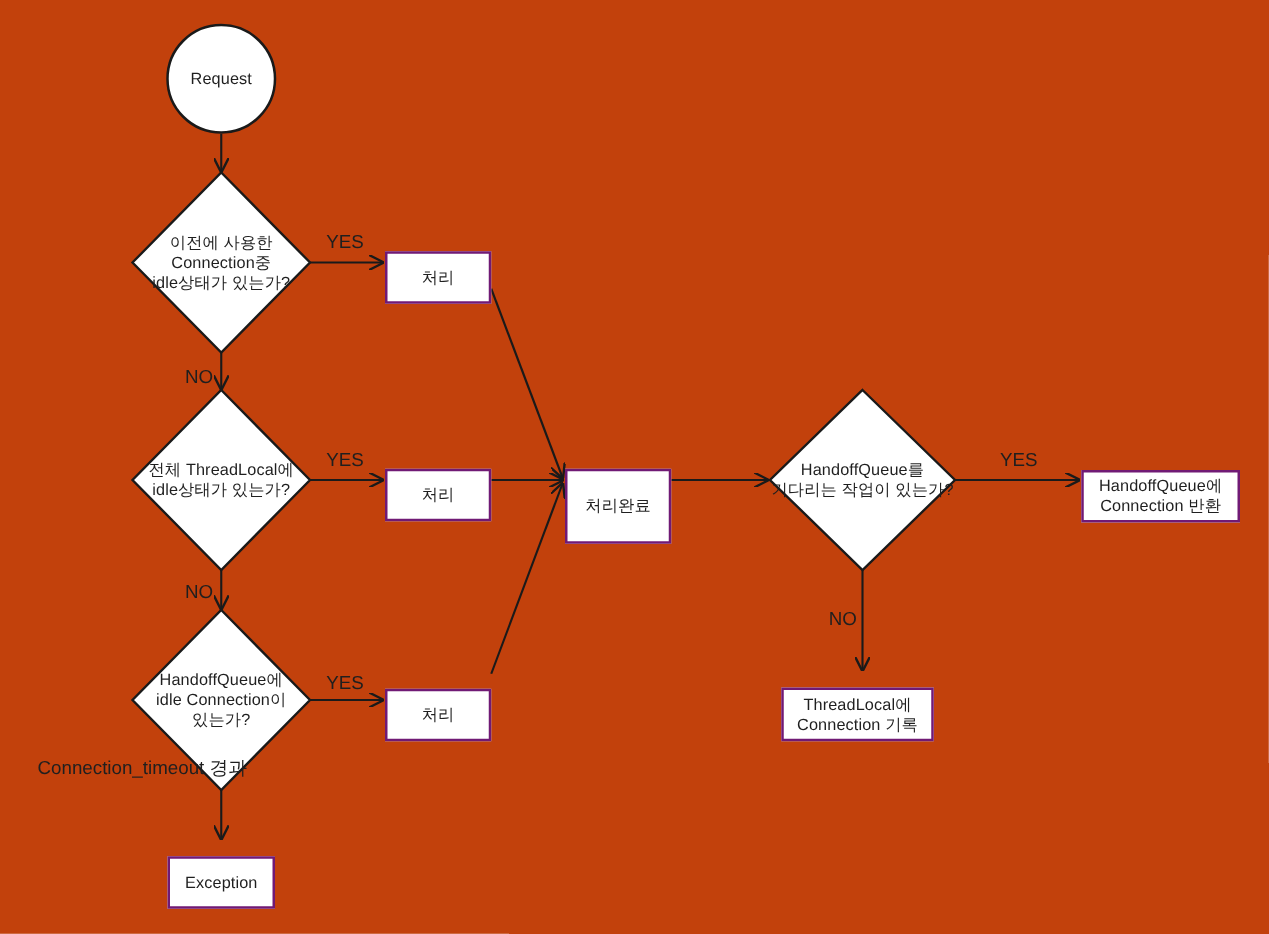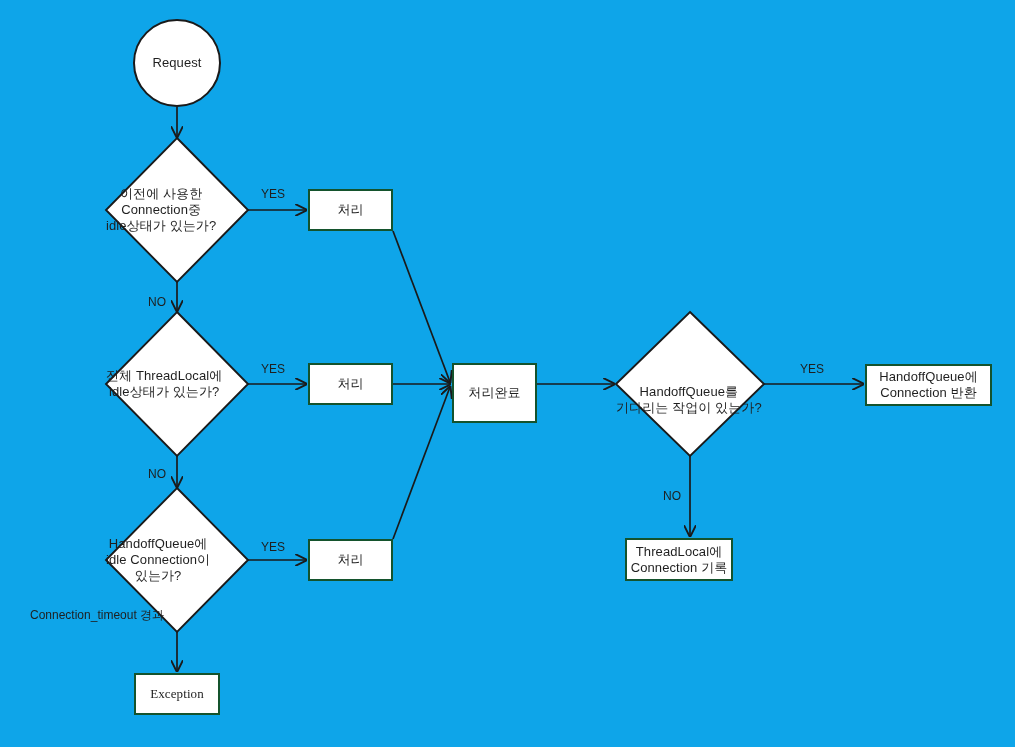--- a/index.html
+++ b/index.html
@@ -10,41 +10,42 @@
   body {
     width: 1015px;
     height: 747px;
     overflow: hidden;
     font-family: "Liberation Sans", "DejaVu Sans", sans-serif;
   }
   #canvas {
     position: relative;
     width: 1015px;
     height: 747px;
-    background: #0ea5e9;
+    background: #c2410c;
   }
   svg#wires {
     position: absolute;
     left: 0;
     top: 0;
     width: 1015px;
     height: 747px;
     pointer-events: none;
   }
   .node {
     position: absolute;
     box-sizing: border-box;
     display: flex;
     align-items: center;
     justify-content: center;
     text-align: center;
   }
   .node-box {
     background: #ffffff;
-    border: 2px solid #14532d;
+    border: 2px solid #701a75;
+    margin-top: 12px;
   }
   .node-circle {
     background: #ffffff;
     border: 2px solid #1a1a1a;
     border-radius: 50%;
   }
   .node-label {
     font-size: 13px;
     line-height: 16px;
     color: #1f1f1f;
@@ -55,25 +56,26 @@
     position: absolute;
   }
   .diamond-text {
     position: absolute;
     left: 0;
     top: 0;
     width: 100%;
     height: 100%;
     display: flex;
     align-items: center;
+    justify-content: center;
     text-align: center;
   }
   .edge-label {
     position: absolute;
-    font-size: 12px;
+    font-size: 15px;
     line-height: 14px;
     color: #1f1f1f;
     white-space: nowrap;
   }
 </style>
 </head>
 <body>
 
 <div id="canvas">
 
@@ -140,21 +142,21 @@
   </div>
 
   <div class="diamond-wrap" style="left:106px; top:488px; width:142px; height:144px;">
     <div class="diamond-text">
       <span class="node-label">HandoffQueue에
 idle Connection이
 있는가?</span>
     </div>
   </div>
 
-  <div class="diamond-wrap" style="left:616px; top:328px; width:148px; height:144px;text-decoration:underline;">
+  <div class="diamond-wrap" style="left:616px; top:312px; width:148px; height:144px;text-decoration:underline;">
     <div class="diamond-text">
       <span class="node-label">HandoffQueue를
 기다리는 작업이 있는가?</span>
     </div>
   </div>
 
   <div class="node node-box" style="left:308px; top:189px; width:85px; height:42px;">
     <span class="node-label">처리</span>
   </div>
 
@@ -163,30 +165,30 @@
   </div>
 
   <div class="node node-box" style="left:308px; top:539px; width:85px; height:42px;">
     <span class="node-label">처리</span>
   </div>
 
   <div class="node node-box" style="left:452px; top:363px; width:85px; height:60px;">
     <span class="node-label">처리완료</span>
   </div>
 
-  <div class="node node-box" style="left:134px; top:673px; width:86px; height:42px;font-family:Liberation Serif, serif;">
+  <div class="node node-box" style="left:134px; top:673px; width:86px; height:42px;">
     <span class="node-label">Exception</span>
   </div>
 
   <div class="node node-box" style="left:865px; top:364px; width:127px; height:42px;">
     <span class="node-label">HandoffQueue에
 Connection 반환</span>
   </div>
 
-  <div class="node node-box" style="left:625px; top:538px; width:108px; height:43px;">
+  <div class="node node-box" style="left:625px; top:538px; width:122px; height:43px;">
     <span class="node-label">ThreadLocal에
 Connection 기록</span>
   </div>
 
   <div class="edge-label" style="left:261px; top:187px;">YES</div>
   <div class="edge-label" style="left:148px; top:295px;">NO</div>
   <div class="edge-label" style="left:261px; top:362px;">YES</div>
   <div class="edge-label" style="left:148px; top:467px;">NO</div>
   <div class="edge-label" style="left:261px; top:540px;">YES</div>
   <div class="edge-label" style="left:30px; top:608px;">Connection_timeout 경과</div>

